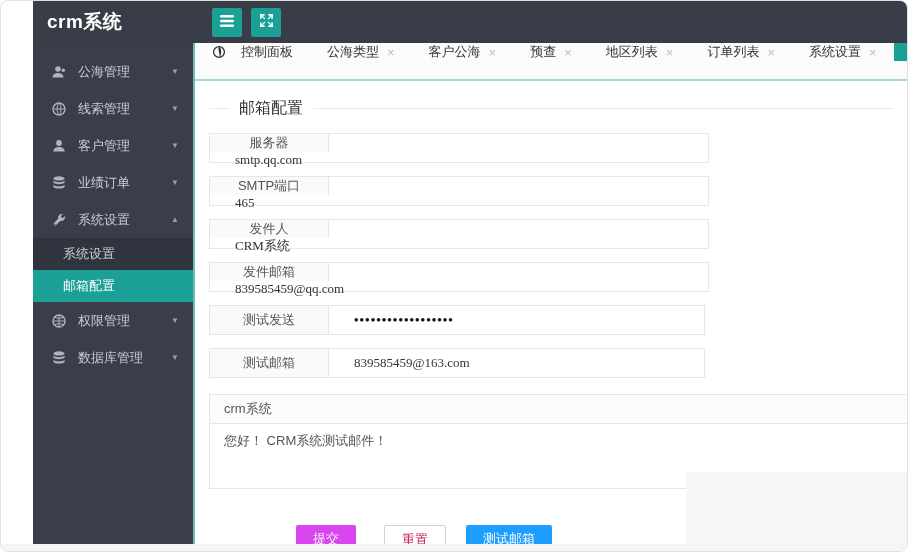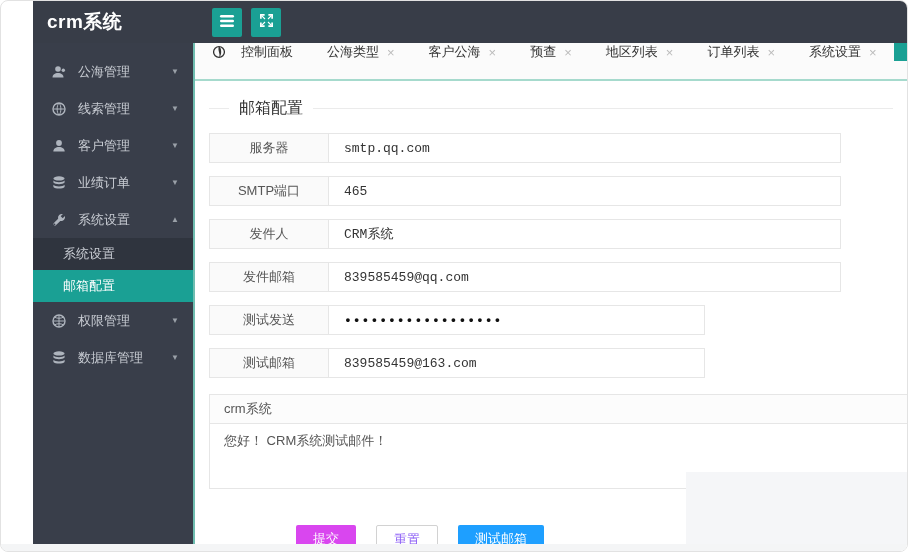--- a/index.html
+++ b/index.html
@@ -63,52 +63,52 @@
   .content { flex: 1; background: #fff; padding: 0 14px; position: relative; }
   .legend-wrap { position: relative; margin: 27px 0 24px; border-top: 1px solid #EBEBEB; }
   .legend-title {
     position: absolute; top: -11px; left: 20px; background: #fff;
     padding: 0 10px; font-size: 16px; color: #333;
   }
   .form-row {
     display: flex; align-items: stretch; height: 30px;
     border: 1px solid #E6E6E6; margin-bottom: 13px; background: #fff;
   }
-  .form-row.long  { width: 632px; }
+  .form-row.long  { width: 500px; flex-direction: column; }
   .form-row.short { width: 496px; }
   .row-label {
     width: 119px; flex: none; background: #FAFAFA; border-right: 1px solid #E6E6E6;
     display: flex; align-items: center; justify-content: center;
     font-size: 13px; color: #565656;
   }
   .row-value { flex: 1; display: flex; align-items: center; padding: 0 15px; }
   .row-value input {
     width: 100%; border: none; outline: none; background: transparent;
-    font-family: Liberation Mono, monospace;
-    font-size: 13px; color: #333;
+    font-family: Liberation Serif, serif;
+    font-size: 13px; color: #333; margin-left: 10px;
   }
   .row-value input.masked { letter-spacing: 1px; font-weight: bold; color: #111; }
   .textarea-box { width: 704px; border: 1px solid #E6E6E6; margin-top: 16px; }
   .textarea-head {
     height: 29px; display: flex; align-items: center; padding-left: 14px;
     background: #FCFCFC; border-bottom: 1px solid #E6E6E6;
     font-size: 13px; color: #565656;
   }
   .textarea-body textarea {
     width: 100%; height: 60px; border: none; outline: none; resize: none;
     padding: 8px 14px; font-family: "Liberation Sans", "DejaVu Sans", sans-serif;
     font-size: 13px; color: #555;
   }
   .btn-row { margin: 36px 0 0 87px; display: flex; gap: 20px; }
   .btn {
     height: 28px; padding: 0 17px; font-size: 13px; border-radius: 2px;
     border: none; cursor: pointer; line-height: 28px;
   }
   .btn.primary { background: #d946ef; color: #fff; }
-  .btn.default { background: #fff; color: #8b5cf6; border: 1px solid #D2D2D2; }
+  .btn.default { background: #fff; color: #be185d; border: 1px solid #D2D2D2; margin-left: 8px; }
   .btn.info    { background: #1E9FFF; color: #fff; }
   
   .corner-overlay {
     position: absolute; right: 0; bottom: 7px; width: 221px; height: 72px;
     background: #F5F6F8; z-index: 5;
   }
   .bottom-strip {
     position: absolute; left: 0; right: 0; bottom: 0; height: 7px;
     background: #F4F5F6; z-index: 6;
   }

